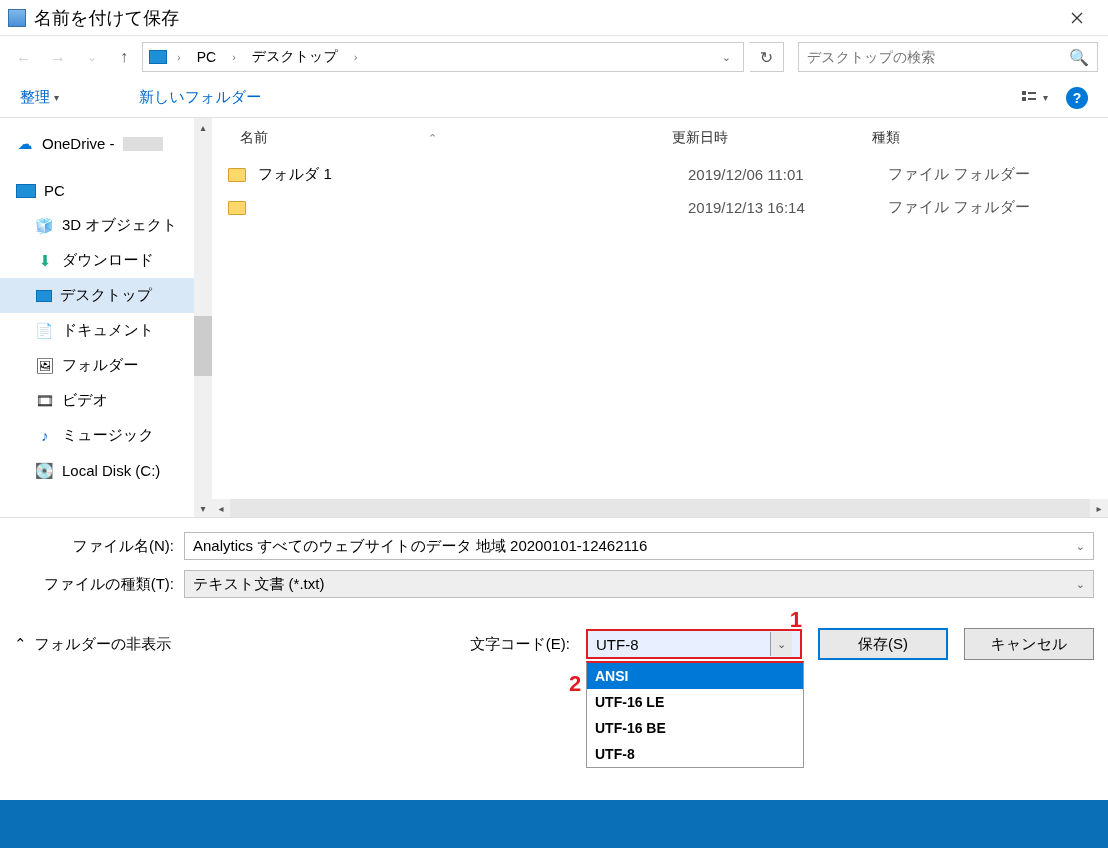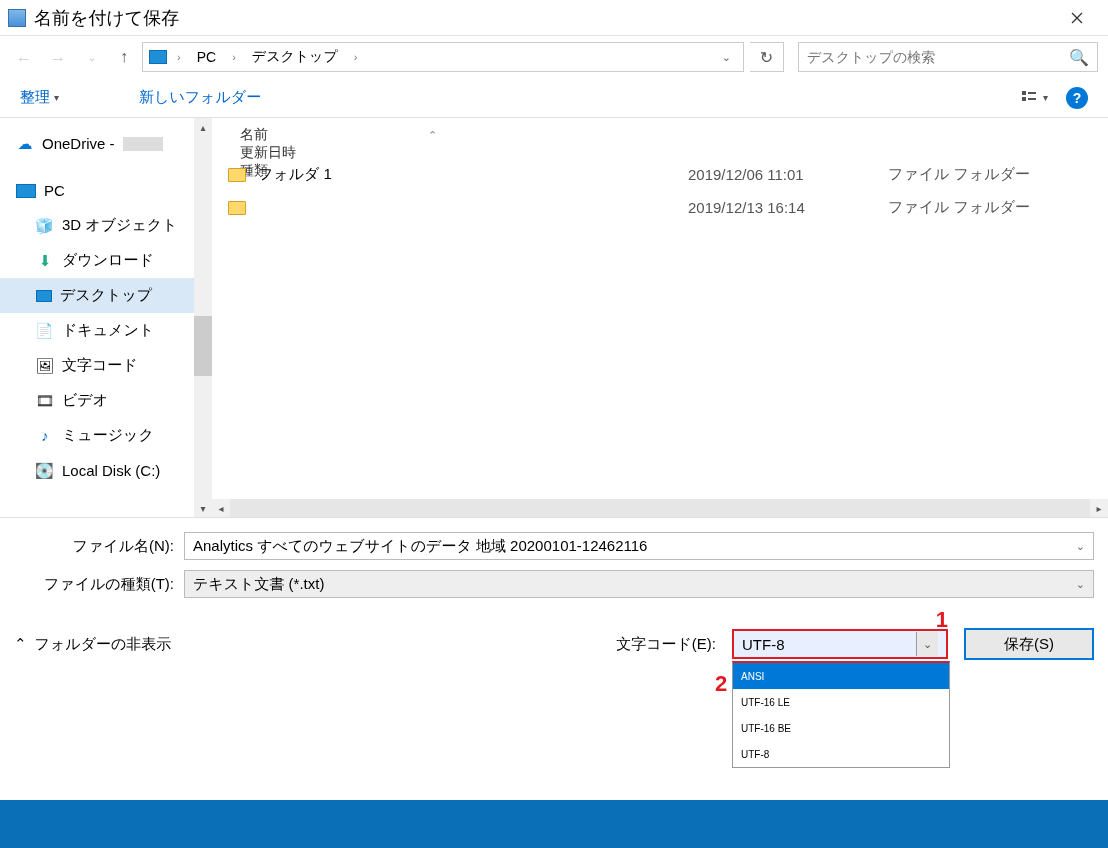--- a/index.html
+++ b/index.html
@@ -40,21 +40,21 @@
 .tree .icon { width:18px; height:16px; display:flex; align-items:center; justify-content:center; }
 .tree .od { color:#0078d7; }
 .tree .pc { width:20px; height:14px; background:#1e90d8; border:1px solid #0a6db5; }
 .redact { background:#ddd; width:40px; height:14px; display:inline-block; }
 .side-scroll { position:absolute; right:0; top:0; width:18px; height:100%; background:#f0f0f0; display:flex; flex-direction:column;}
 .side-scroll .arr { height:18px; display:flex; align-items:center; justify-content:center; font-size:10px; color:#555; background:#f0f0f0;}
 .side-scroll .thumb { background:#ccc; height:60px; margin-top:4px;}
 .side-scroll .track { flex:1; }
 
 .filearea { flex:1; display:flex; flex-direction:column; position:relative; }
-.colheaders { display:flex; height:32px; font-size:14px; color:#333; padding:8px 0 0 28px;flex-direction:column;}
+.colheaders { display:flex; height:32px; align-items:center; font-size:14px; color:#333; padding:8px 0 0 28px;}
 .colheaders .c1 { width:432px; display:flex; align-items:center;}
 .colheaders .c1 .sarr { margin-left:160px; color:#888; font-size:11px;}
 .colheaders .c2 { width:200px; }
 .colheaders .c3 { }
 .filelist { padding:8px 0 0 16px; }
 .filerow { display:flex; align-items:center; height:33px; font-size:15px; }
 .filerow .fld { width:18px; height:14px; background:#ffd86b; border:1px solid #d4a02a; margin-right:12px; border-radius:1px;}
 .filerow .fname { width:430px; }
 .filerow .fdate { width:200px; color:#555; }
 .filerow .ftype { color:#555; }
@@ -77,21 +77,21 @@
 .enc-combo { width:216px; height:30px; border:2px solid #e01b24; background:#e8f0ff; display:flex; align-items:center; padding:0 8px; font-size:15px; position:relative;}
 .enc-combo .dd { margin-left:auto; width:22px; height:24px; border-left:1px solid #999; display:flex; align-items:center; justify-content:center; font-size:11px; color:#555; background:#e8e8e8;}
 .btn { width:130px; height:32px; border:1px solid #888; background:#e8e8e8; font-size:15px; cursor:pointer;}
 .btn.primary { border:2px solid #0078d7; }
 
 .annotation { position:absolute; font-size:22px; font-weight:bold; color:#e01b24; font-family:Arial; }
 .ann1 { top:-24px; right:-2px; }
 .ann2 { top:8px; left:-18px; }
 
 .enc-dropdown { position:absolute; top:30px; left:-2px; width:218px; border:1px solid #999; background:#fff; z-index:10; border-top:2px solid #e01b24;}
-.enc-dropdown .opt { height:26px; display:flex; align-items:center; padding:0 8px; font-size:10px; }
+.enc-dropdown .opt { height:26px; display:flex; align-items:center; padding:0 8px; font-size:14px;font-weight:bold; }
 .enc-dropdown .opt.sel { background:#0078d7; color:#fff; }
 
 .taskbar { height:48px; background:#0b6fb8; width:100%; position:absolute; bottom:0; }
 </style>
 </head>
 <body>
 
 <div class="titlebar">
   <div class="icon"></div>
   <div class="title">名前を付けて保存</div>
@@ -170,21 +170,21 @@
       <div class="item sub sel">
           <span class="pc" style="width:16px;height:12px"></span>
           <span>デスクトップ</span>
         </div>
       <div class="item sub">
           <span class="icon">📄</span>
           <span>ドキュメント</span>
         </div>
       <div class="item sub">
           <span class="icon">🖼</span>
-          <span>文字コード</span>
+          <span>フォルダー</span>
         </div>
       <div class="item sub">
           <span class="icon">🎞</span>
           <span>ビデオ</span>
         </div>
       <div class="item sub">
           <span class="icon" style="color:#06c">♪</span>
           <span>ミュージック</span>
         </div>
       <div class="item sub">
@@ -262,16 +262,17 @@
       <div class="annotation ann1">1</div>
       <div class="enc-dropdown">
         <div class="annotation ann2">2</div>
         <div class="opt sel">ANSI</div>
         <div class="opt">UTF-16 LE</div>
         <div class="opt">UTF-16 BE</div>
         <div class="opt">UTF-8</div>
       </div>
     </div>
     <button class="btn primary">保存(S)</button>
+    <button class="btn">キャンセル</button>
   </div>
 </div>
 
 <div class="taskbar"></div>
 
 </body></html>

